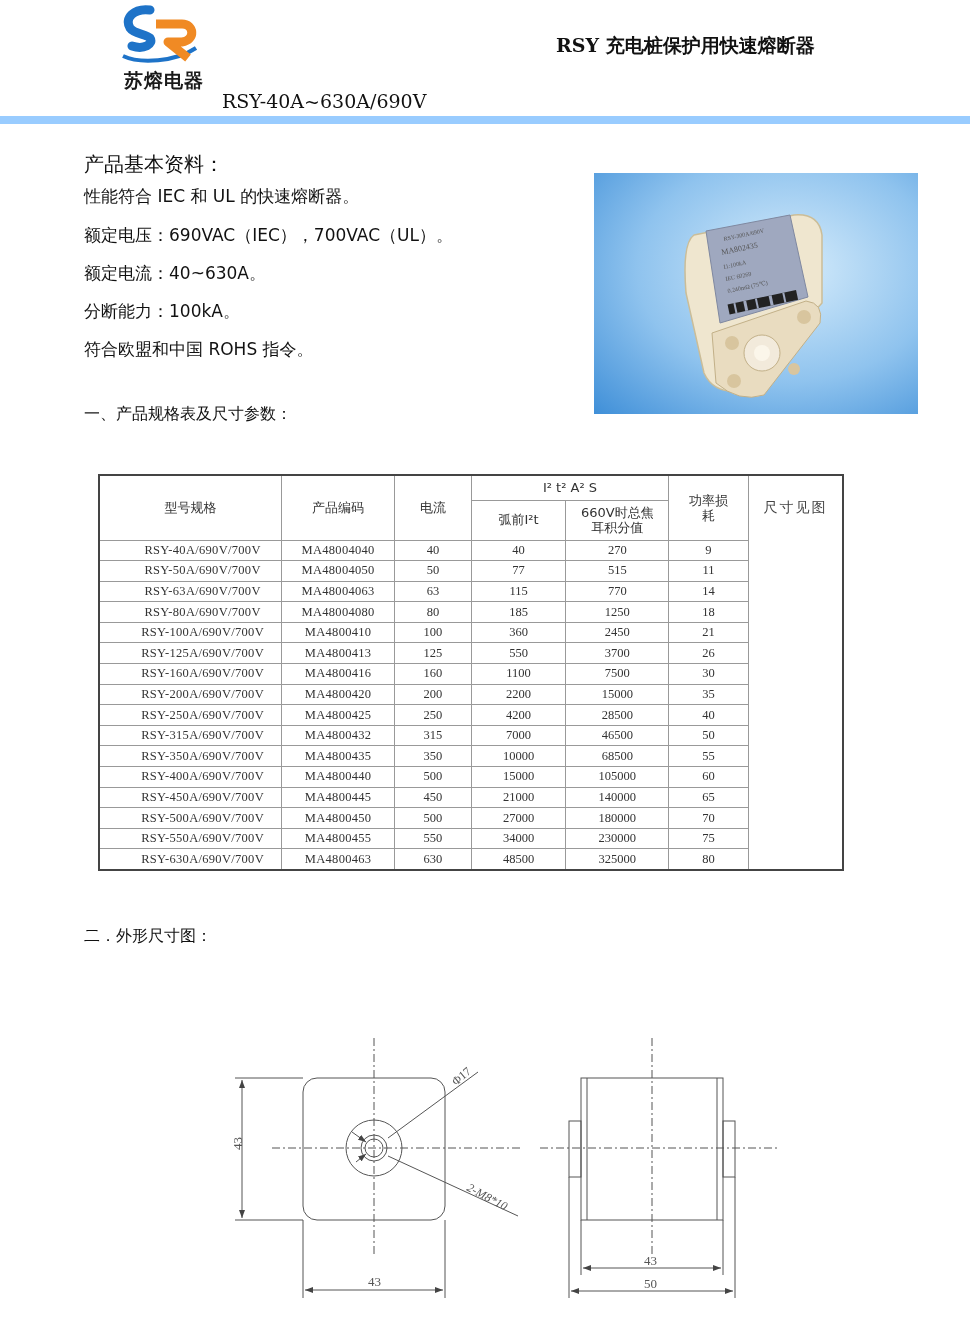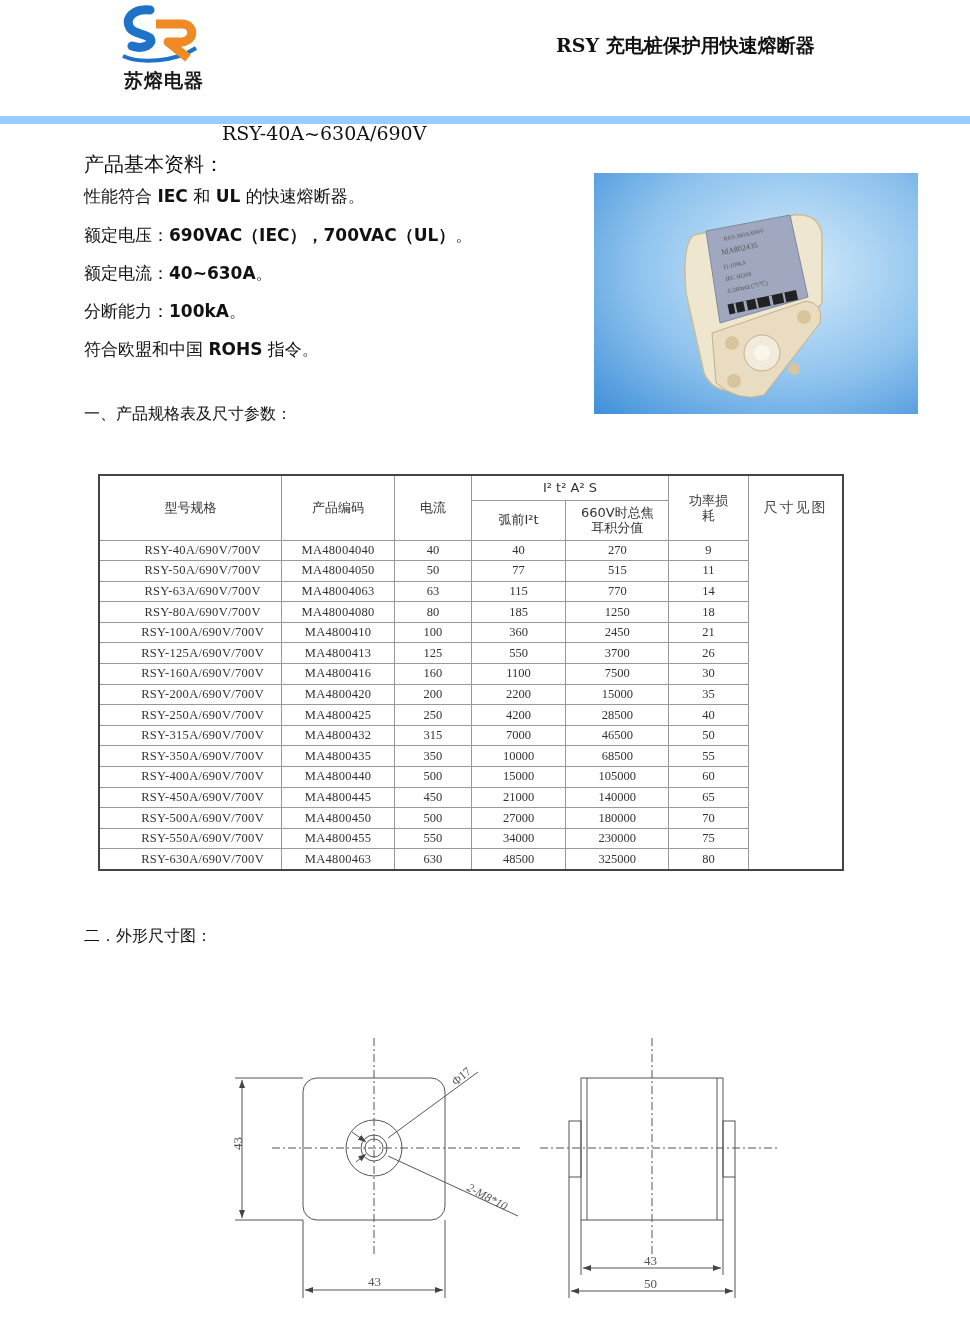--- a/index.html
+++ b/index.html
@@ -4,27 +4,27 @@
 <style>
   html, body { margin:0; padding:0; background:#ffffff; }
   body { width:970px; height:1325px; position:relative; overflow:hidden;
          font-family:"DejaVu Serif","Liberation Serif",serif; color:#111; }
   .abs { position:absolute; }
 
   
   .logo { left:120px; top:4px; width:80px; height:80px; }
   .logo-text { left:124px; top:68px; font-family:"DejaVu Sans","Liberation Sans",sans-serif;
                font-weight:bold; font-size:19px; color:#1a1a1a; letter-spacing:1px; }
-  .model-range { left:222px; top:90px; font-size:19px; color:#111; font-family:"DejaVu Serif","Liberation Serif",serif;margin-top:32px; }
+  .model-range { left:222px; top:90px; font-size:19px; color:#111; font-family:"DejaVu Serif","Liberation Serif",serif; }
   .doc-title { left:556px; top:33px; font-size:19px; color:#111;font-weight:bold; }
   .header-bar { left:0; top:116px; width:970px; height:8px; background:#99ccff; }
 
   
   .intro { left:84px; font-size:17px; color:#111; font-family:"DejaVu Sans","Liberation Sans",sans-serif; }
-  .intro b { font-weight:bold; }
+  .intro b { font-weight:normal; }
   .section-h { left:84px; font-size:16px; color:#111; font-family:"DejaVu Serif","Liberation Serif",serif; }
 
   .photo { left:594px; top:173px; width:324px; height:241px;
            background: radial-gradient(ellipse at 60% 40%, #d6ecfb 0%, #8fc3ee 55%, #3f8fd8 100%); overflow:hidden; }
 
   
   table.spec { position:absolute; left:98px; top:474px; width:746px; border-collapse:collapse;
                border:2px solid #444; font-family:"Liberation Serif","DejaVu Serif",serif; font-size:12.5px; color:#333; }
   table.spec td, table.spec th { border:1px solid #999; padding:0; height:19.6px; text-align:center; font-weight:normal; }
   table.spec th { font-family:"DejaVu Sans","Liberation Sans",sans-serif; font-size:13px; color:#333; }

